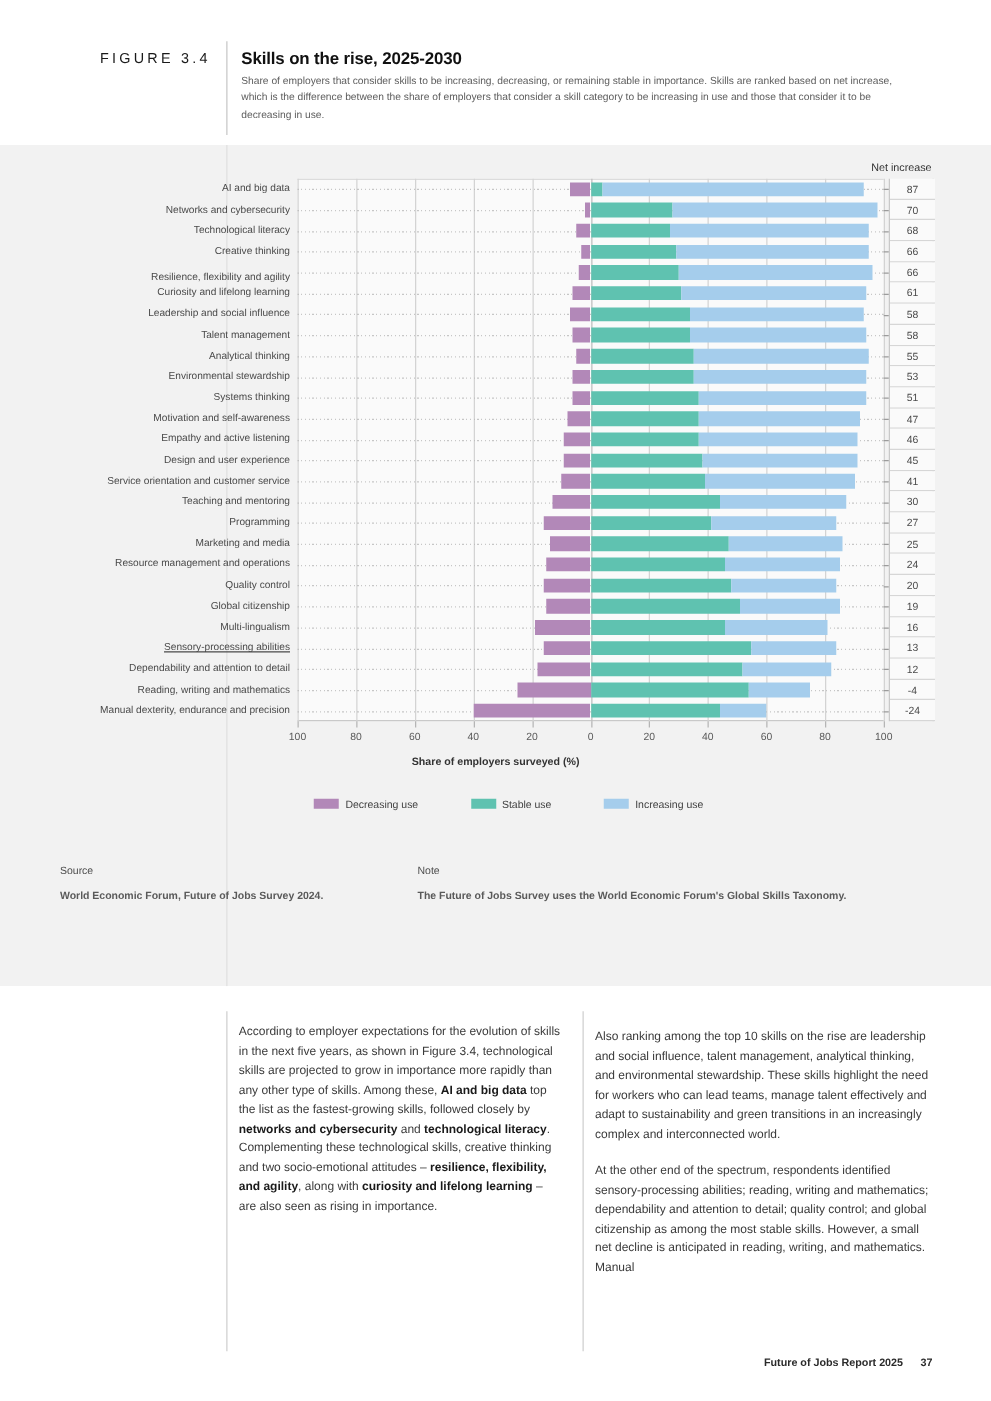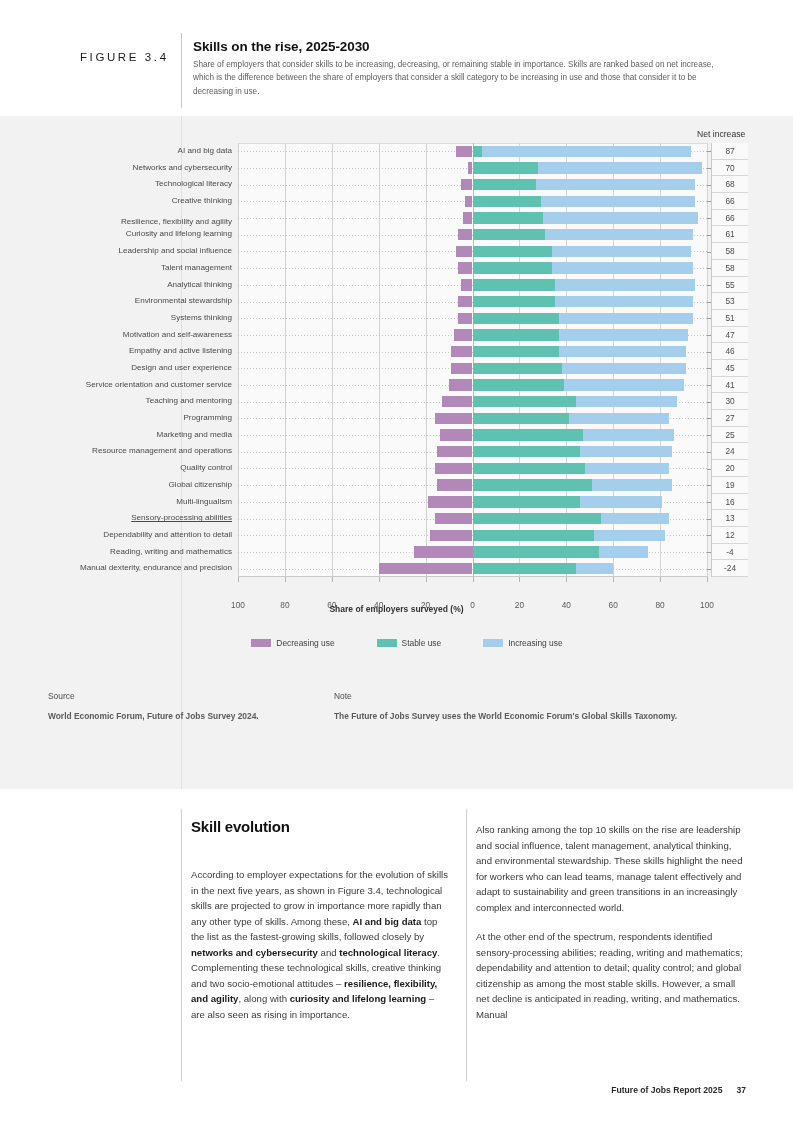--- a/index.html
+++ b/index.html
@@ -23,21 +23,21 @@
     background: #ffffff;
   }
   .fig-rule {
     position: absolute;
     left: 181px; top: 33px;
     width: 1px; height: 75px;
     background: #c8c8c8;
   }
   .fig-number {
     position: absolute;
-    left: 80px; top: 51px;
+    left: 80px; top: 41px;
     font-size: 11.5px;
     letter-spacing: 2.6px;
     color: #1a1a1a;
     font-weight: 400;
   }
   .fig-title {
     position: absolute;
     left: 193px; top: 39px;
     font-size: 13.5px;
     font-weight: bold;
@@ -177,21 +177,20 @@
     top: 0; width: 1px; height: 5px;
     background: #b5b5b5;
   }
   .xlab {
     position: absolute;
     top: 7px;
     font-size: 8.3px;
     color: #5a5a5a;
     transform: translateX(-50%);
     white-space: nowrap;
-    margin-top: 16px;
   }
   .xtitle {
     position: absolute;
     left: 0; top: 488px;
     width: 793px;
     text-align: center;
     font-size: 8.5px;
     font-weight: bold;
     color: #333;
   }
@@ -594,21 +593,20 @@
     <div class="nettick" style="top: 419.269px;"></div>
     <div class="nettick" style="top: 435.962px;"></div>
     <div class="nettick" style="top: 452.654px;"></div>
   </div>
 
 <div class="body-section">
   <div class="body-rule-left"></div>
   <div class="body-rule-mid"></div>
 
   <div class="col-left">
-    <h2 class="sec-title">Skill evolution</h2>
     <div>
         <p class="para">According to employer expectations for the evolution of skills in the next five years, as shown in Figure 3.4, technological skills are projected to grow in importance more rapidly than any other type of skills. Among these, <b>AI and big data</b> top the list as the fastest-growing skills, followed closely by <b>networks and cybersecurity</b> and <b>technological literacy</b>. Complementing these technological skills, creative thinking and two socio-emotional attitudes – <b>resilience, flexibility, and agility</b>, along with <b>curiosity and lifelong learning</b> – are also seen as rising in importance.</p>
       </div>
   </div>
 
   <div class="col-right">
     <div>
         <p class="para">Also ranking among the top 10 skills on the rise are leadership and social influence, talent management, analytical thinking, and environmental stewardship. These skills highlight the need for workers who can lead teams, manage talent effectively and adapt to sustainability and green transitions in an increasingly complex and interconnected world.</p>
         <p class="para">At the other end of the spectrum, respondents identified sensory-processing abilities; reading, writing and mathematics; dependability and attention to detail; quality control; and global citizenship as among the most stable skills. However, a small net decline is anticipated in reading, writing, and mathematics. Manual</p>
       </div>

